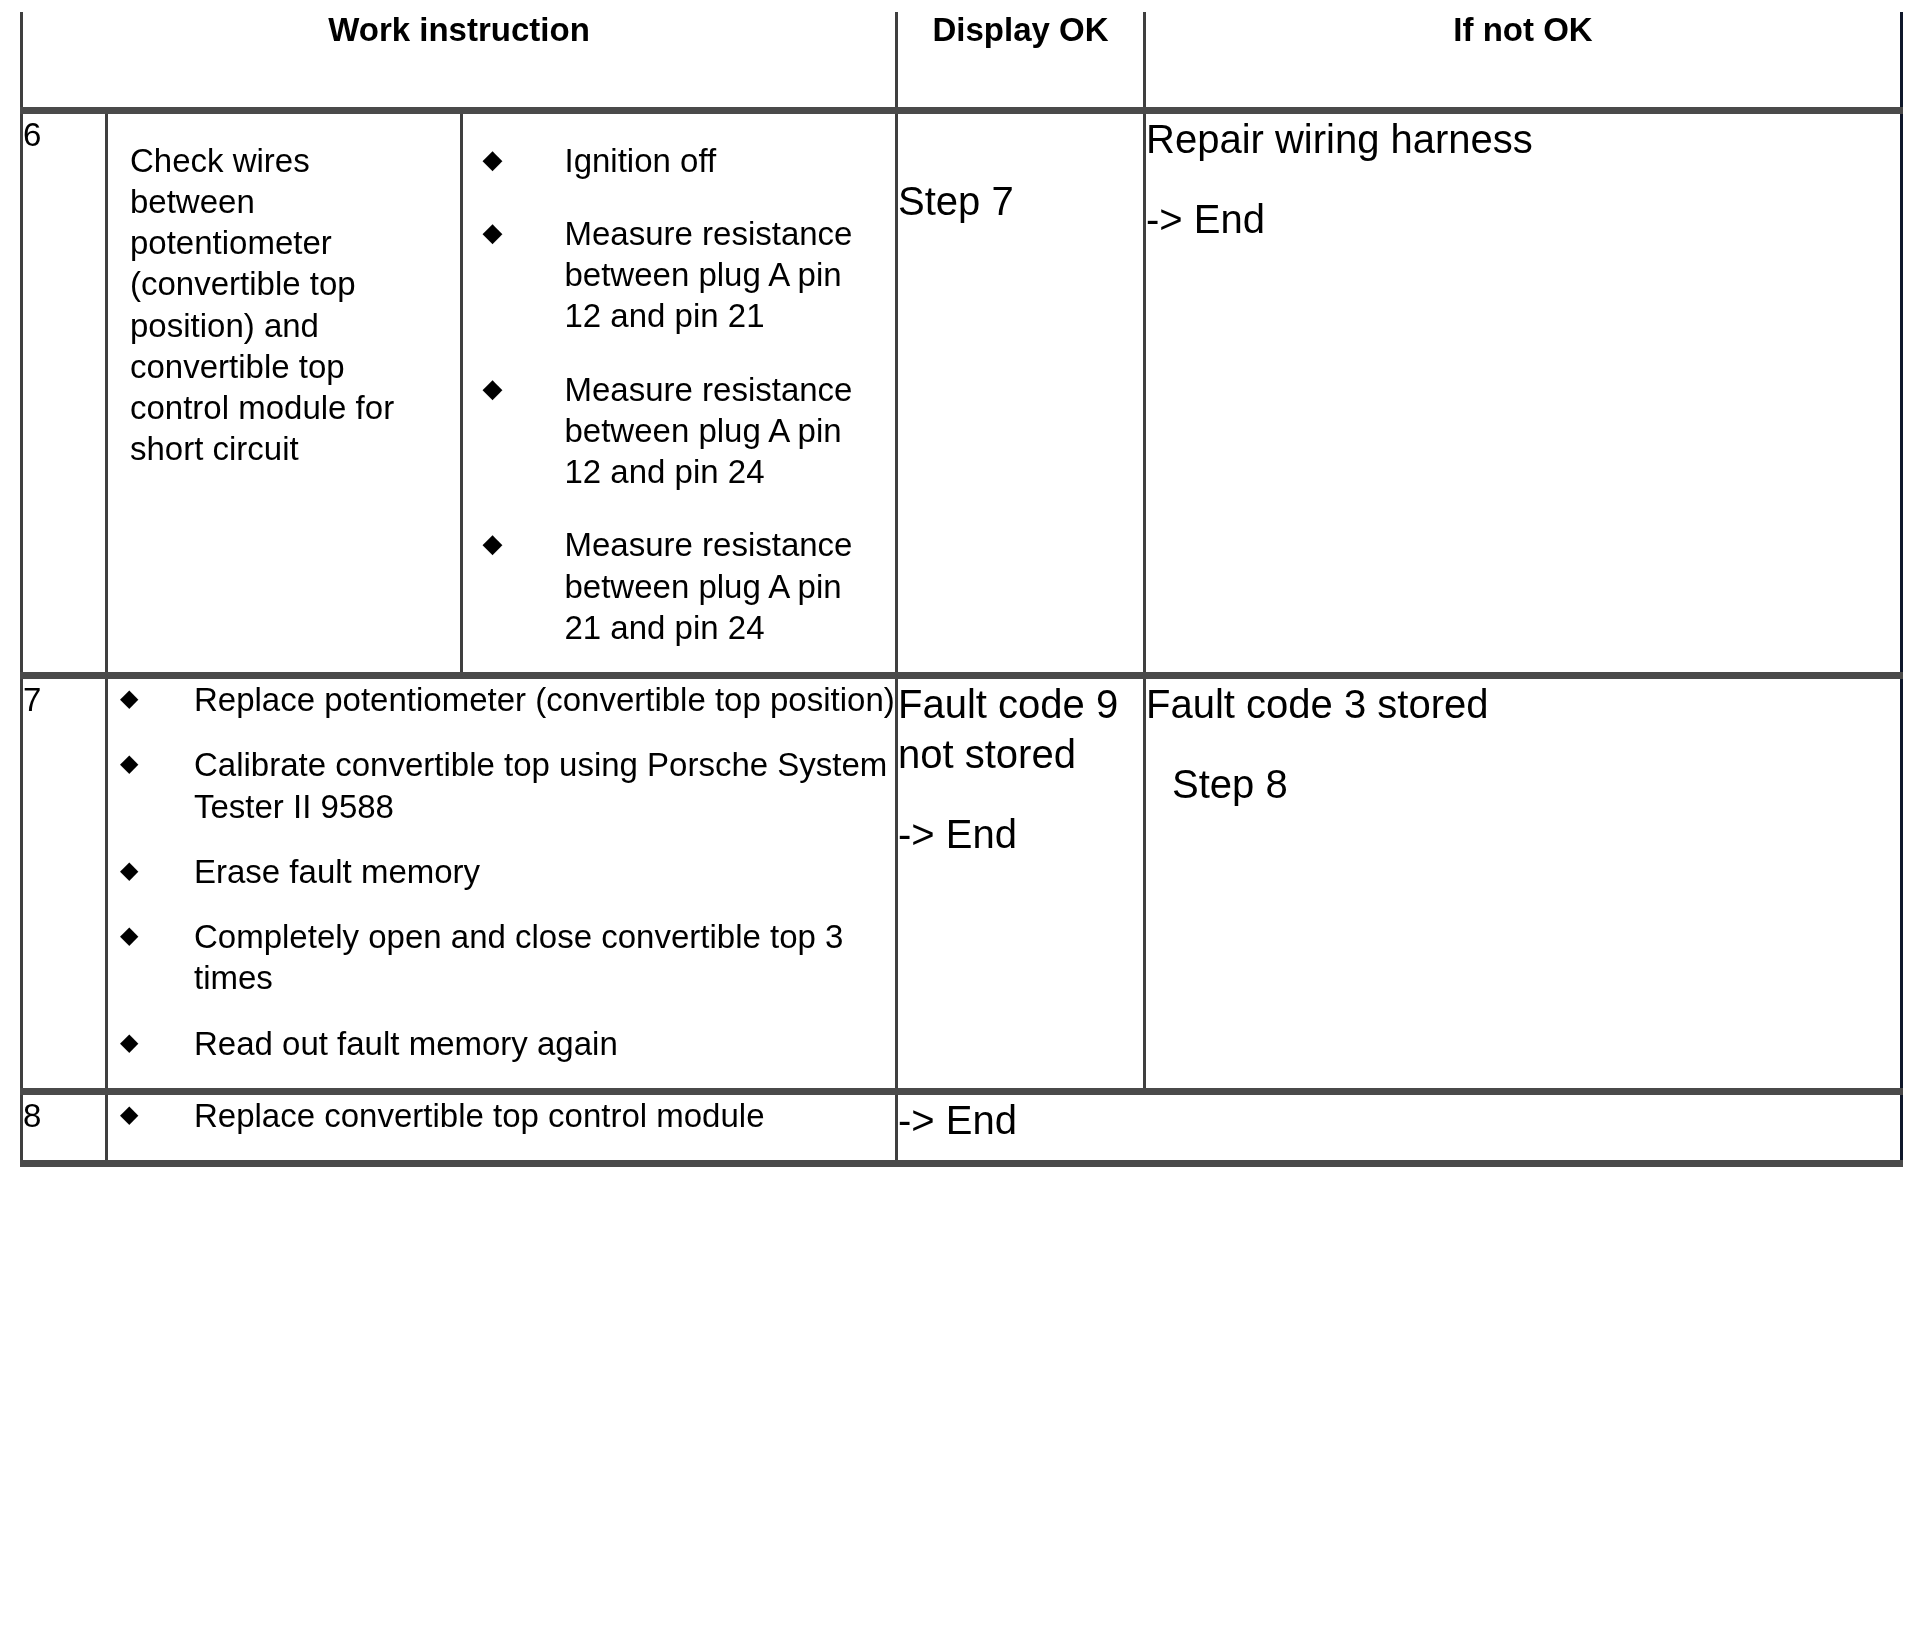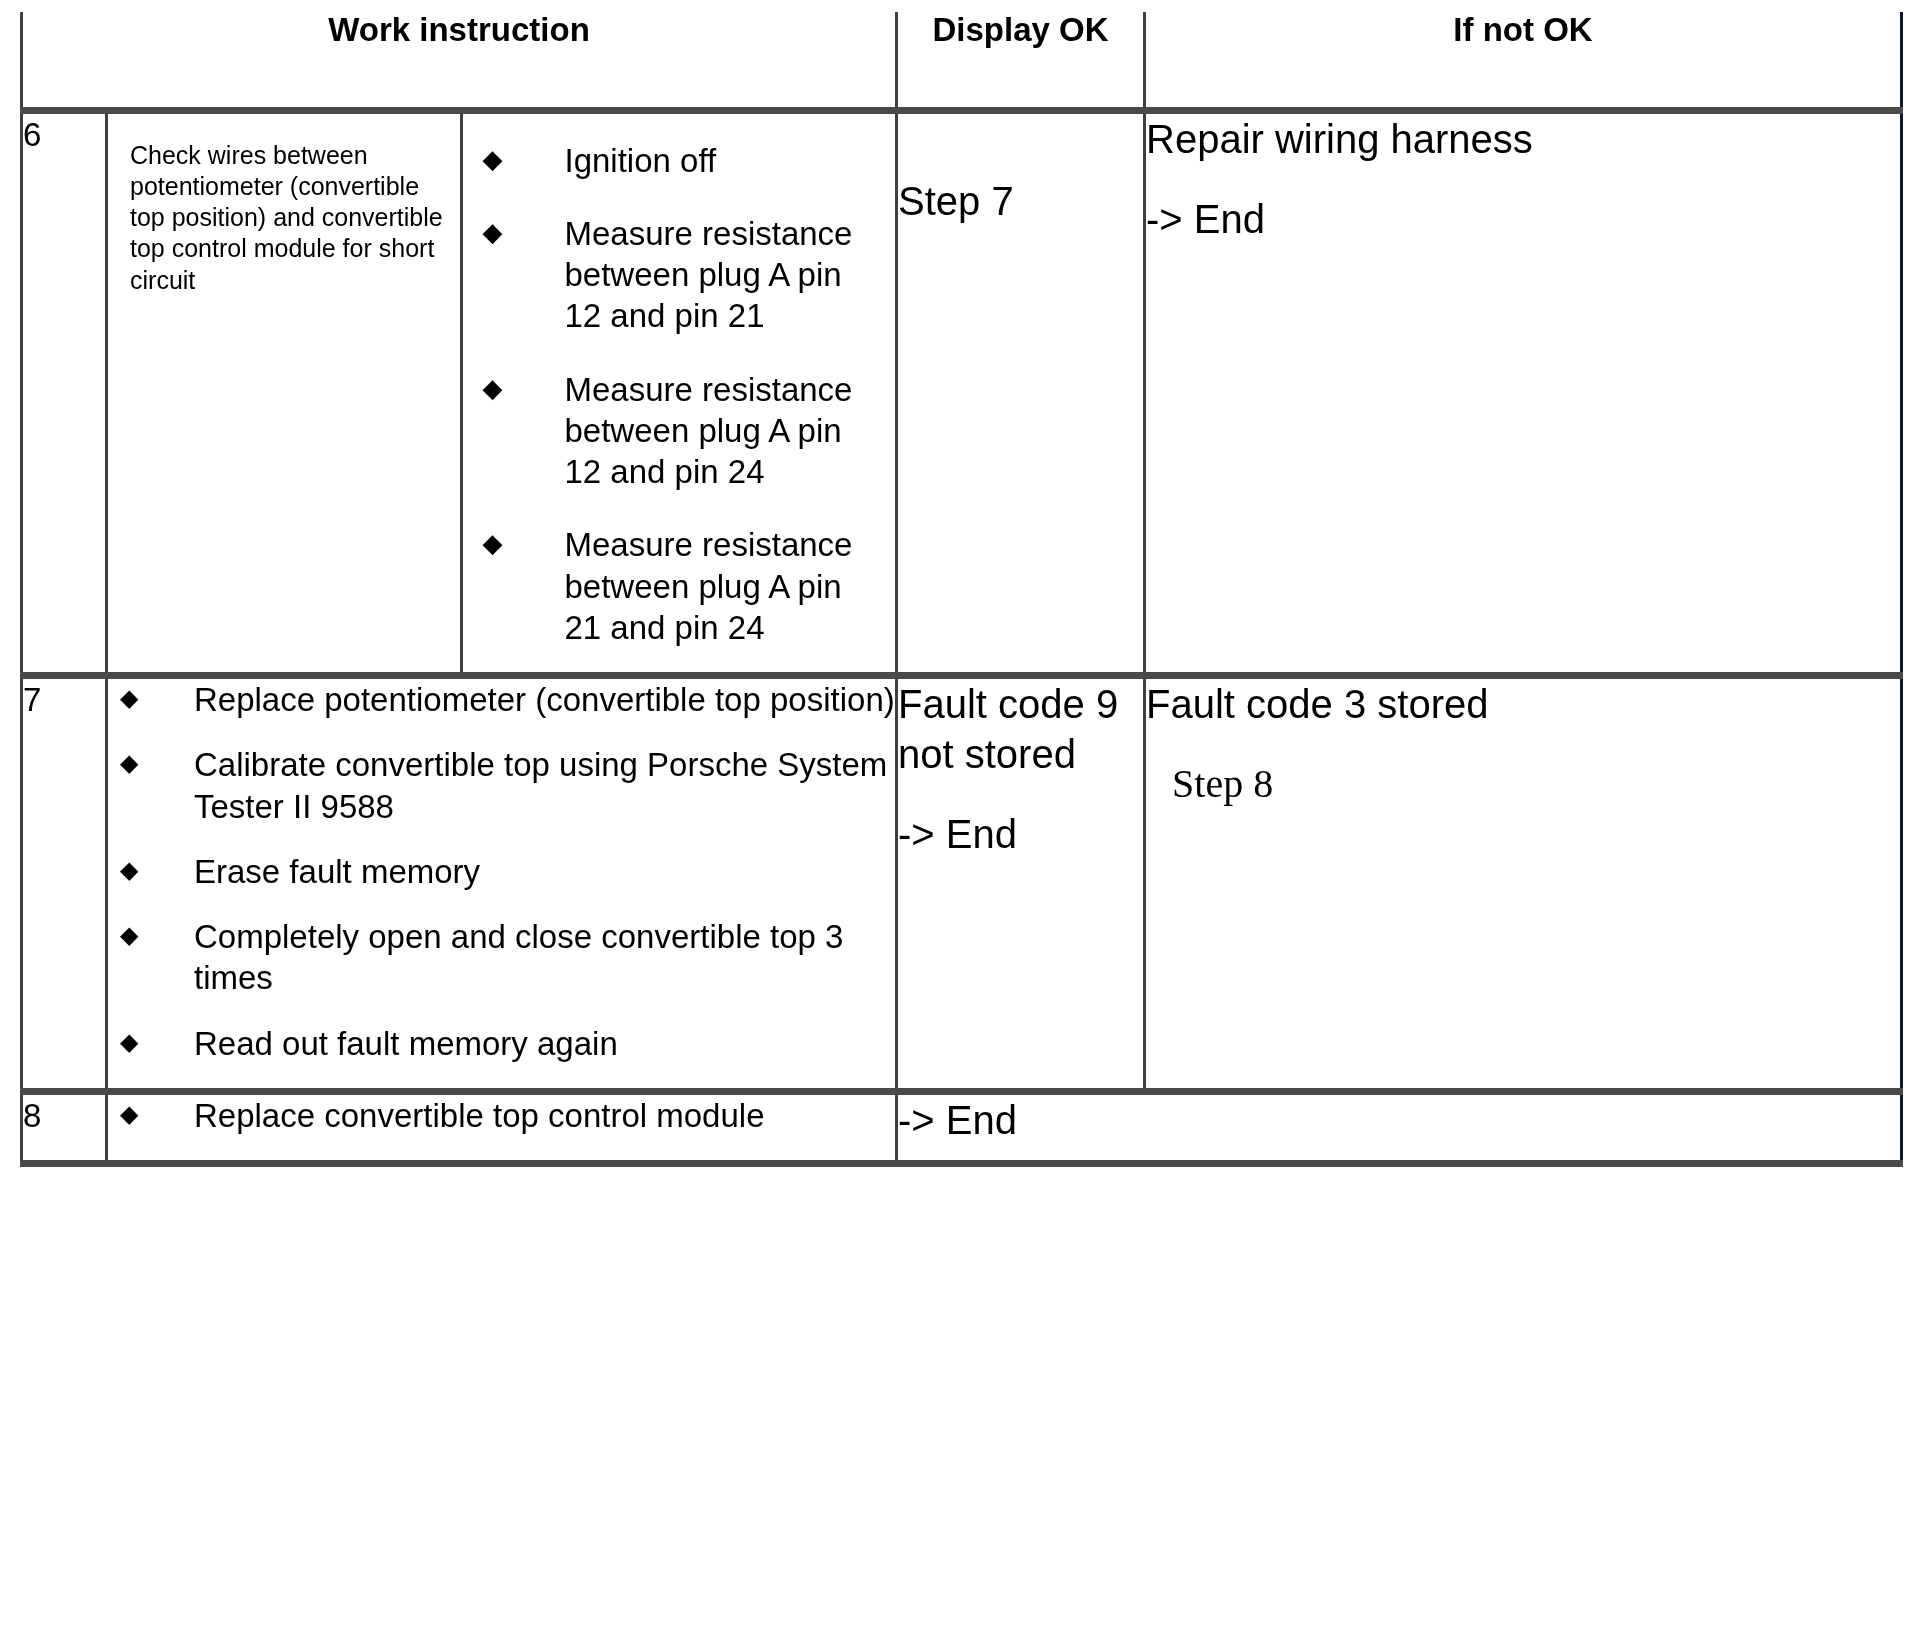--- a/index.html
+++ b/index.html
@@ -67,21 +67,21 @@
     padding: 26px 18px 22px 22px;
   }
 
   .res-cell {
     font-size: 40px;
     line-height: 1.25;
     padding: 26px 18px 22px 22px;
   }
   .res-cell p { margin: 0; }
   .res-cell p.gap-line { margin-top: 30px; }
-  .res-cell p.indent-line { margin-top: 30px; padding-left: 26px; font-family: Liberation Serif, serif; }
+  .res-cell p.indent-line { margin-top: 30px; padding-left: 26px; }
   .res-cell p.vcenter-pad { margin-top: 62px; }
 
   
   ul.dia-list {
     list-style: none;
     margin: 0;
     padding: 0;
   }
   ul.dia-list > li {
     position: relative;
@@ -122,21 +122,21 @@
     width: 100%;
     border-collapse: collapse;
     table-layout: fixed;
   }
   .subtable td { vertical-align: top; padding: 0; }
   .sub-left {
     width: 352px;
     border-right: 3px solid #3f3f3f;
   }
   .sub-left-inner {
-    font-size: 25px;
+    font-size: 33px;
     line-height: 1.25;
     padding: 26px 16px 20px 22px;
   }
   .sub-right-inner {
     padding: 26px 16px 24px 10px;
   }
 </style>
 </head>
 <body>
 

